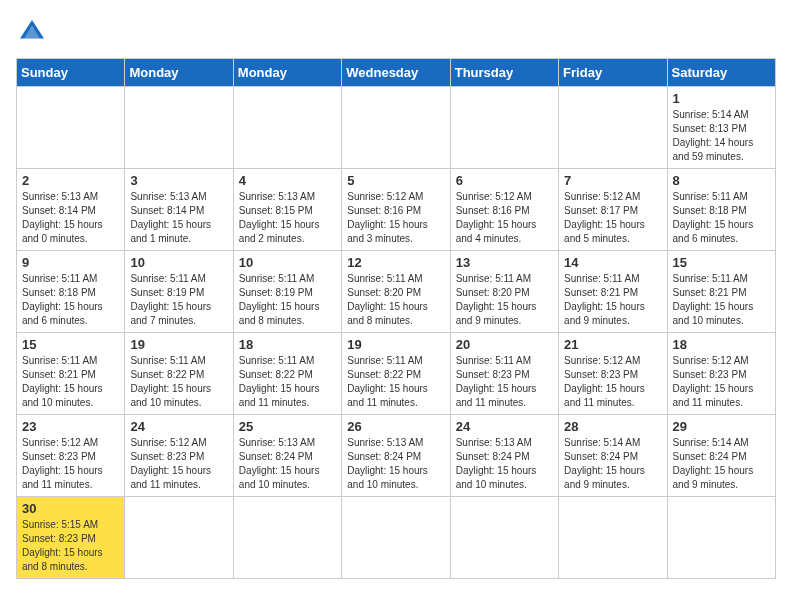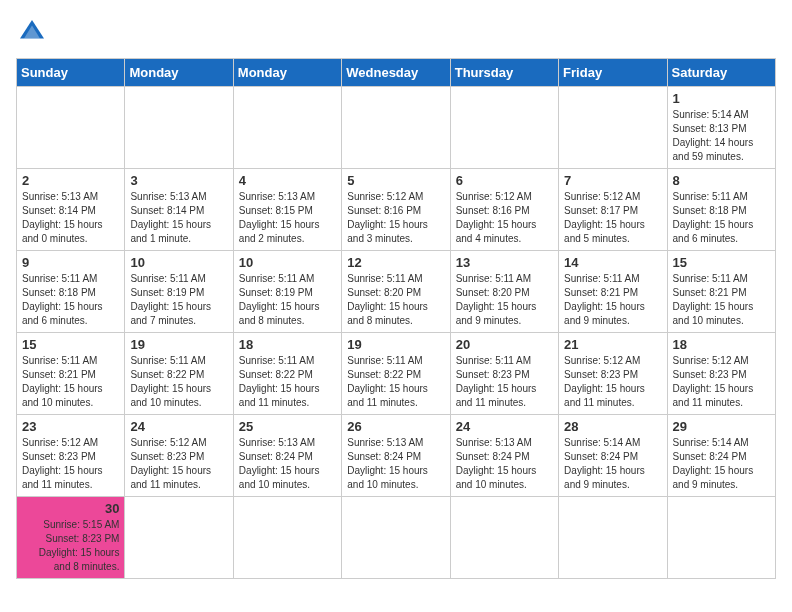--- a/index.html
+++ b/index.html
@@ -336,21 +336,21 @@
           </td>
           <td>
             <div class="day-num">29</div>
             <div class="day-info">Sunrise: 5:14 AM
 Sunset: 8:24 PM
 Daylight: 15 hours
 and 9 minutes.</div>
           </td>
         </tr>
         <tr>
-          <td style="background: #ec4899; text-align: right;">
+          <td style="background: #fde047;">
             <div class="day-num">30</div>
             <div class="day-info">Sunrise: 5:15 AM
 Sunset: 8:23 PM
 Daylight: 15 hours
 and 8 minutes.</div>
           </td>
           <td class="empty-cell"></td>
           <td class="empty-cell"></td>
           <td class="empty-cell"></td>
           <td class="empty-cell"></td>

